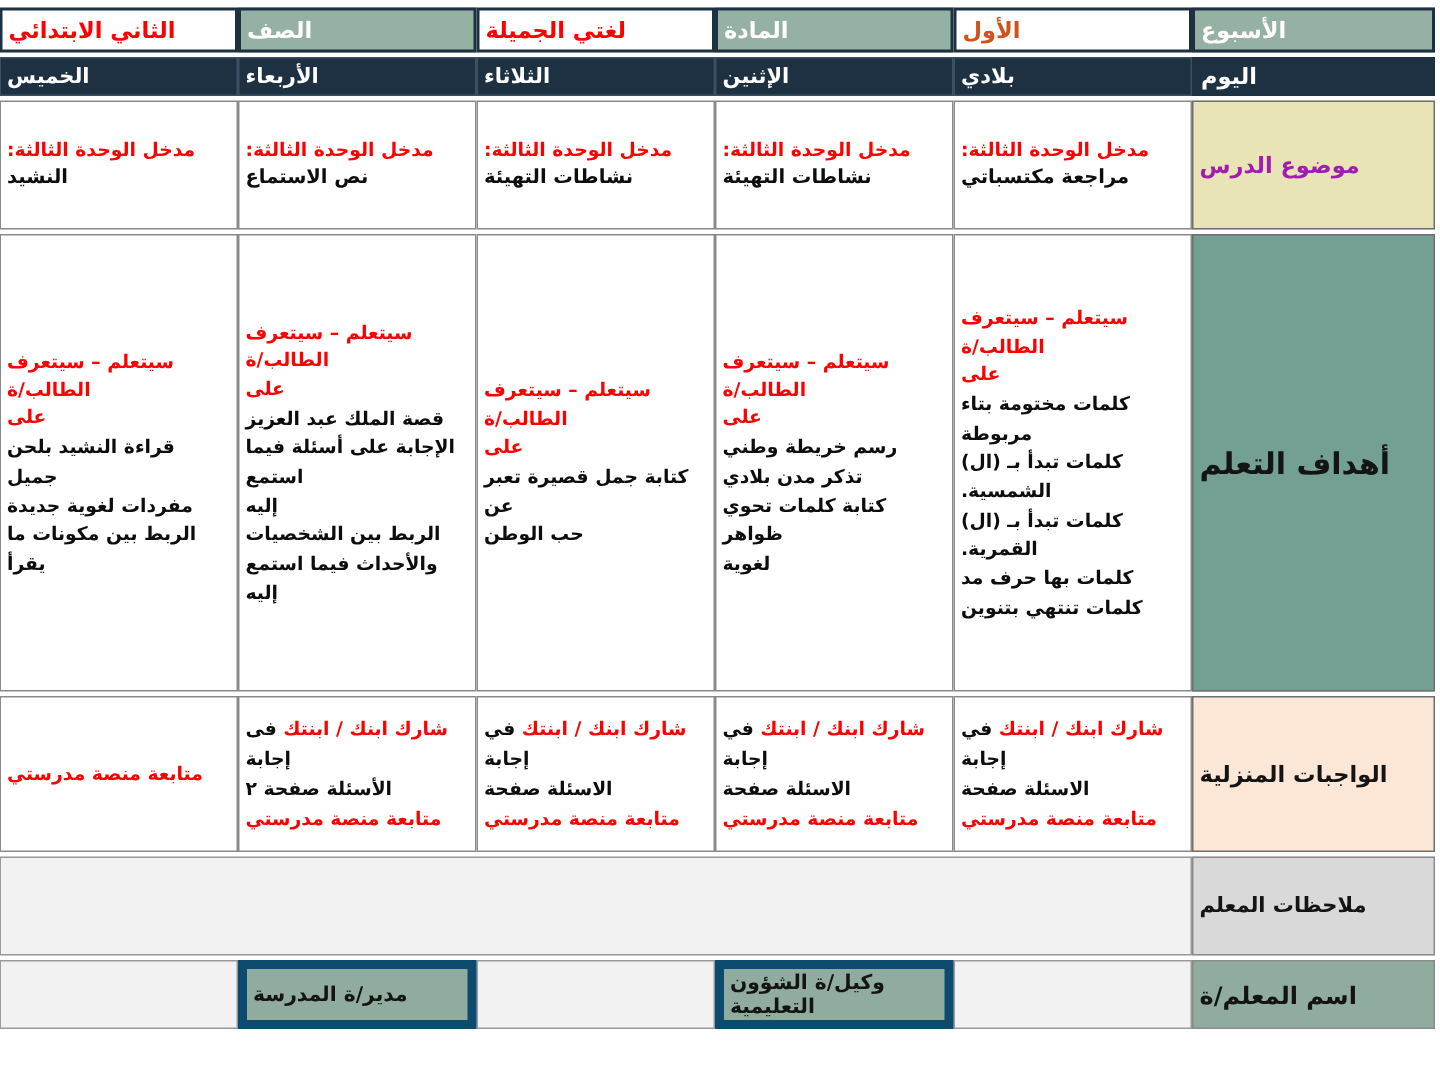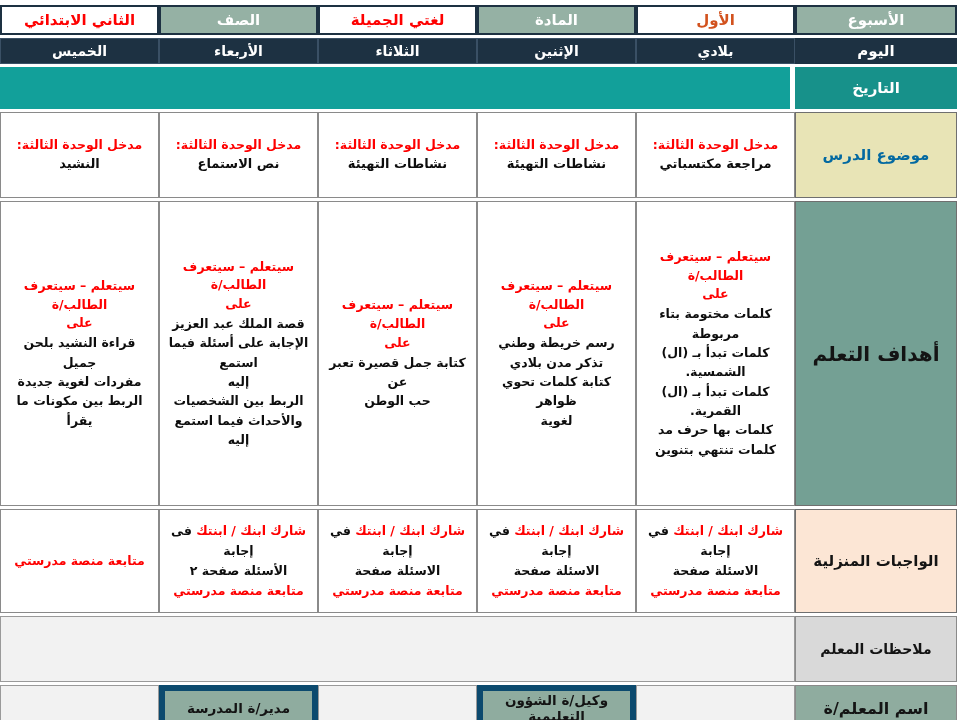--- a/index.html
+++ b/index.html
@@ -3,21 +3,21 @@
 <meta charset="utf-8">
 <style>
   html,body { margin:0; padding:0; background:#ffffff; }
   .sheet {
     width:960px; height:720px; box-sizing:border-box;
     background:#ffffff; padding:2px 3px; overflow:hidden;
     font-family:"DejaVu Sans", sans-serif; font-weight:bold;
     direction:rtl;
   }
   table.plan { width:100%; border-collapse:separate; border-spacing:0 3px; table-layout:fixed; }
-  td { text-align:center; vertical-align:middle; padding:1px 4px; overflow:hidden; box-sizing:border-box; }
+  td { text-align:left; vertical-align:middle; padding:1px 4px; overflow:hidden; box-sizing:border-box; }
 
   
   tr.r-head td   { height:30px; }
   tr.r-days td   { height:26px; }
   tr.r-date td   { height:42px; }
   tr.r-topic td  { height:86px; }
   tr.r-obj td    { height:305px; }
   tr.r-hw td     { height:104px; }
   tr.r-notes td  { height:66px; }
   tr.r-names td  { height:40px; }
@@ -28,21 +28,21 @@
   .val-orange { color:#d2521e; }
   .val-red    { color:#fe0000; }
   .day-navy  { background:#1d3142; color:#ffffff; border:1px solid #3a5065; font-size:14px; }
   .lbl-day   { background:#1d3142; color:#ffffff; border:2px solid #1d3142; font-size:15px; }
 
   
   .lbl-date  { background:#17918a; color:#ffffff; border:0; font-size:15px; }
   .date-band { background:#12a09a; border:0; border-right:5px solid #ffffff; }
 
   
-  .lbl-topic { background:#e8e4b6; color:#0369a1; border:1px solid #6f6f6f; font-size:15px; }
+  .lbl-topic { background:#e8e4b6; color:#a21caf; border:1px solid #6f6f6f; font-size:15px; }
   .lbl-obj   { background:#74a094; color:#141414; border:1px solid #6f6f6f; font-size:20px; }
   .lbl-hw    { background:#fce6d5; color:#141414; border:1px solid #6f6f6f; font-size:15px; }
   .lbl-notes { background:#d9d9d9; color:#141414; border:1px solid #8a8a8a; font-size:14px; }
   .lbl-name  { background:#8fac9f; color:#141414; border:1px solid #8a8a8a; font-size:16px; }
   .body-cell { background:#ffffff; border:1px solid #8a8a8a; color:#0d0d0d; }
   .notes-band{ background:#f2f2f2; border:1px solid #9a9a9a; }
   .sig-filled{ background:#8fac9f; color:#141414; border:6px solid #0c4a6e; font-size:13.5px; }
   .sig-empty { background:#f2f2f2; border:1px solid #9a9a9a; }
 
   .red { color:#fe0000; }
@@ -78,24 +78,20 @@
 
     <tr class="r-days">
       <td class="lbl-day">اليوم</td>
       <td class="day-navy">بلادي</td>
       <td class="day-navy">الإثنين</td>
       <td class="day-navy">الثلاثاء</td>
       <td class="day-navy">الأربعاء</td>
       <td class="day-navy">الخميس</td>
     </tr>
 
-    <tr class="r-date">
-      <td class="lbl-date">التاريخ</td>
-      <td class="date-band" colspan="5"></td>
-    </tr>
 
     <tr class="r-topic">
       <td class="lbl-topic">موضوع الدرس</td>
       <td class="body-cell">
         <div class="topic-title">مدخل الوحدة الثالثة:</div>
         <div class="topic-text">مراجعة مكتسباتي</div>
       </td>
       <td class="body-cell">
         <div class="topic-title">مدخل الوحدة الثالثة:</div>
         <div class="topic-text">نشاطات التهيئة</div>

